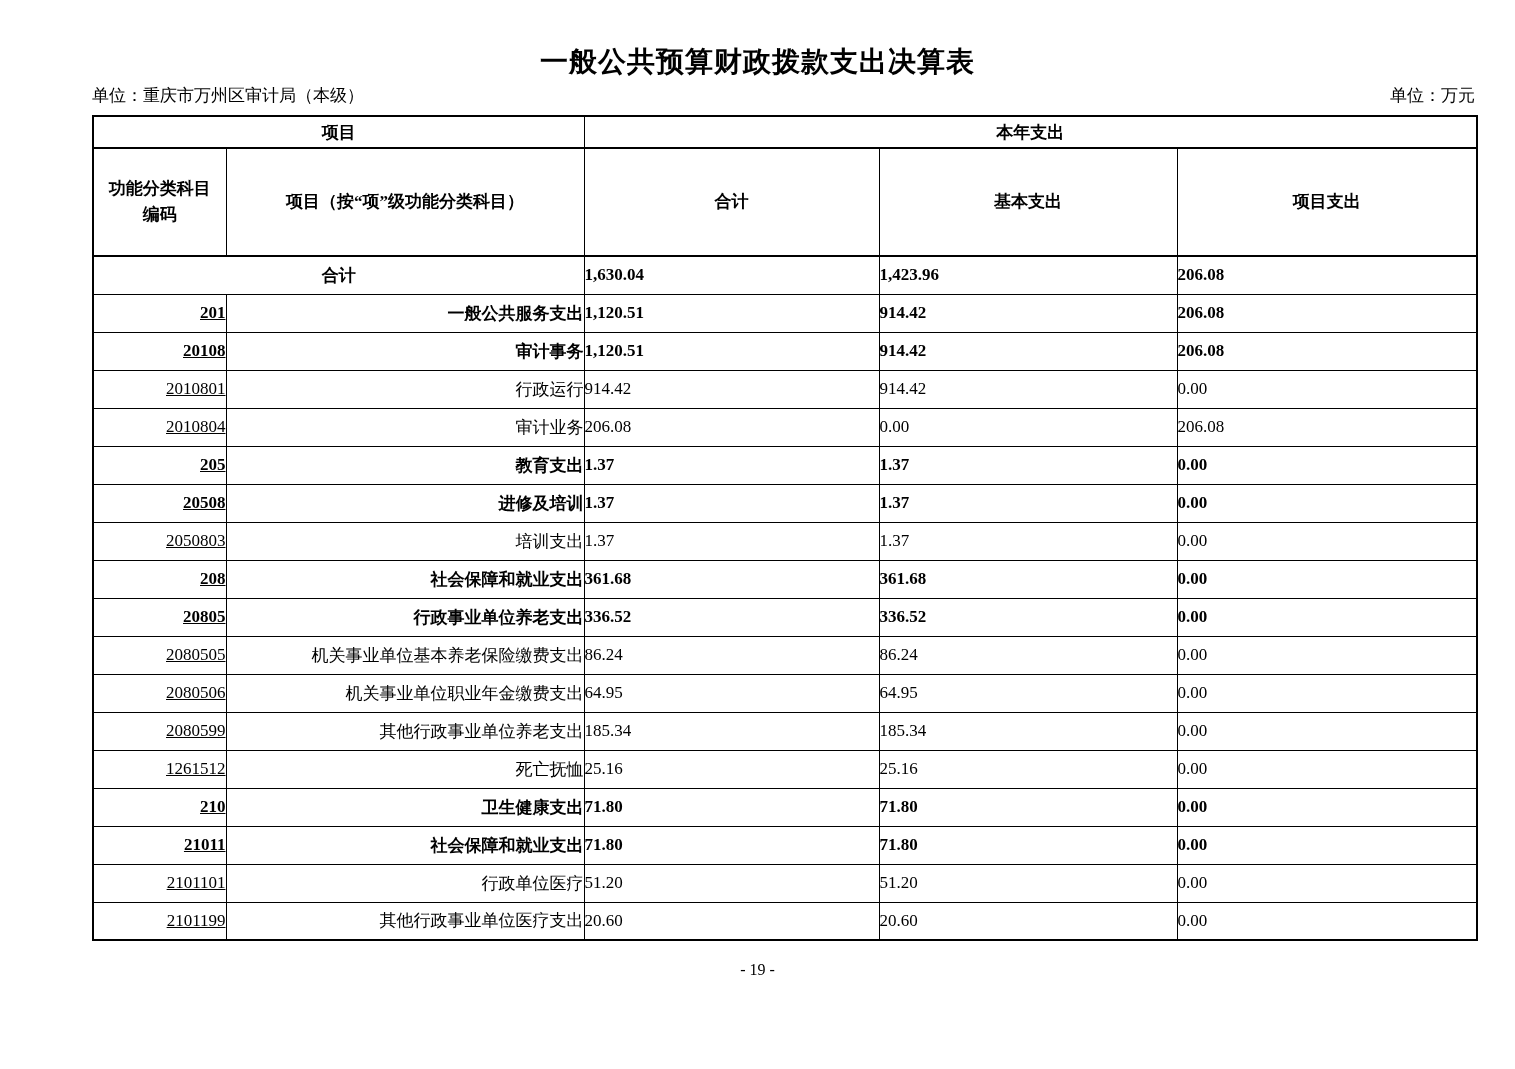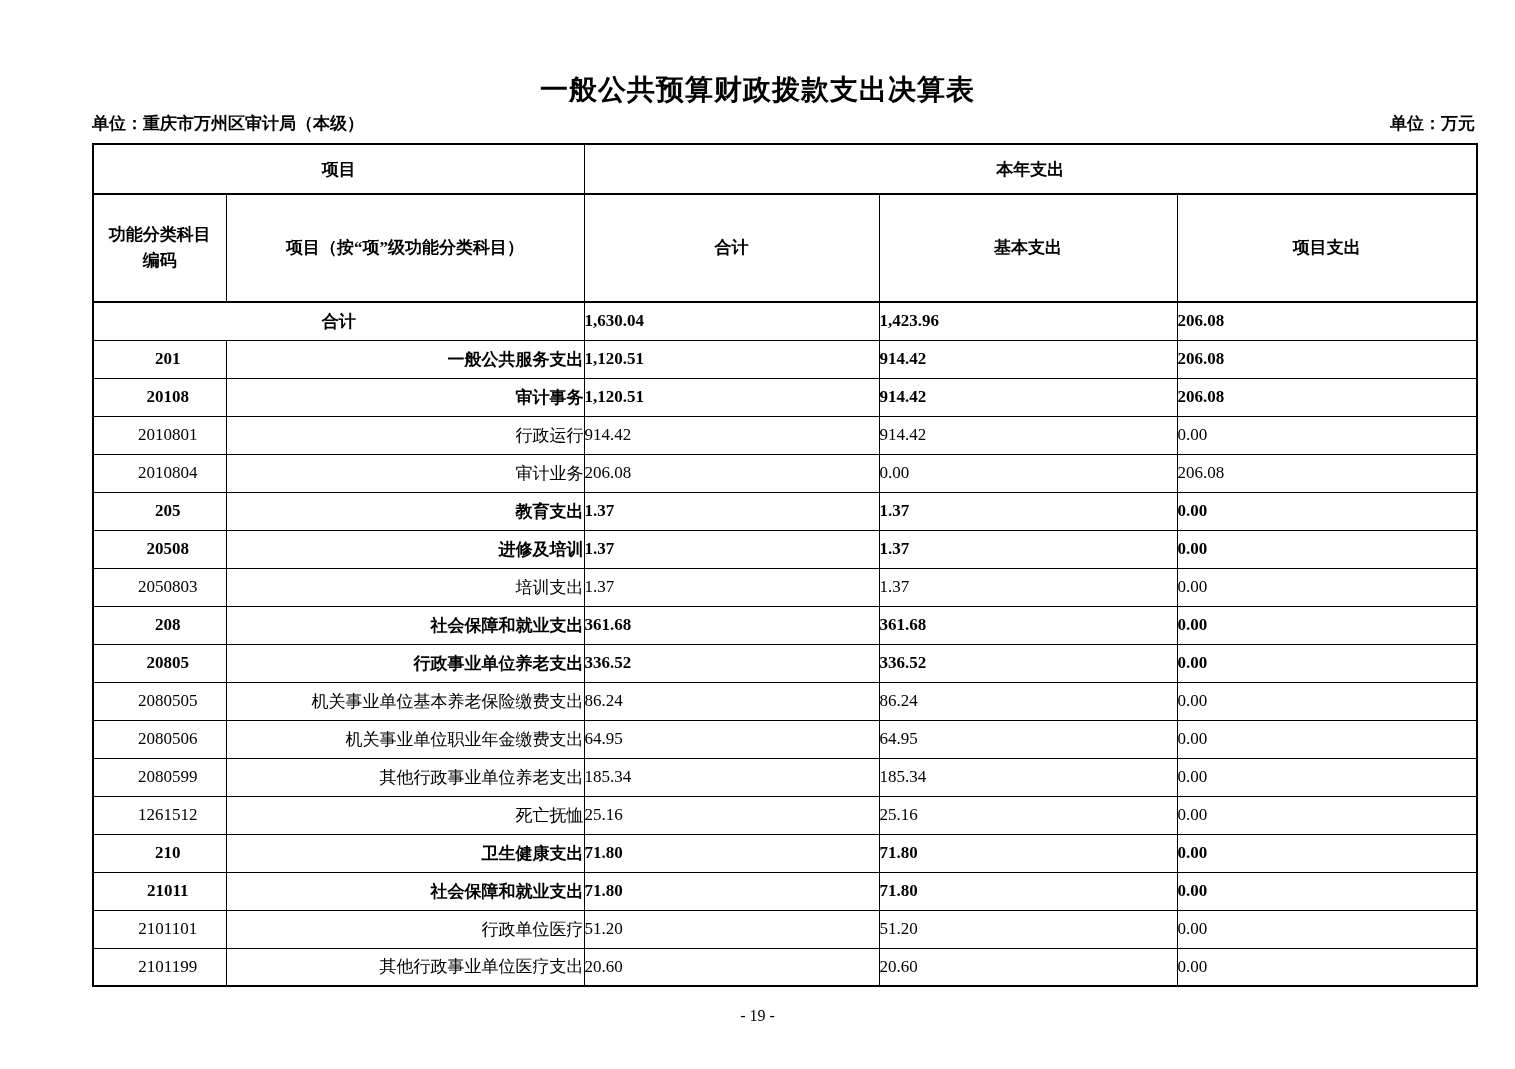--- a/index.html
+++ b/index.html
@@ -9,73 +9,72 @@
     color: #000;
   }
   .page {
     position: relative;
     width: 1515px;
     height: 1069px;
     background: #fff;
     overflow: hidden;
   }
   .title {
-    padding-top: 72px;
+    padding-top: 44px;
     text-align: center;
     font-size: 28px;
     font-weight: bold;
     letter-spacing: 1px;
     line-height: 36px;
   }
   .table-no {
     margin-top: 18px;
     padding-right: 40px;
     text-align: right;
     font-size: 17px;
     line-height: 22px;
   }
   .meta-row {
     display: flex;
     justify-content: space-between;
     padding: 0 40px 0 92px;
     margin-top: 5px;
     font-size: 17px;
     line-height: 22px;
-    font-weight: bold;
   }
   table.fiscal {
     margin-left: 92px;
     margin-top: 8px;
     width: 1384px;
     border-collapse: collapse;
     table-layout: fixed;
     font-size: 17px;
     border: 2px solid #000;
   }
   table.fiscal th, table.fiscal td {
     border: 1px solid #000;
     vertical-align: middle;
     overflow: hidden;
   }
   table.fiscal thead tr.group-row th {
-    height: 50px;
+    height: 32px;
     font-weight: bold;
     text-align: center;
     border-bottom: 2px solid #000;
   }
   table.fiscal thead tr.cols-row th {
     height: 108px;
     font-weight: bold;
     text-align: center;
     padding: 4px 8px;
     border-bottom: 2px solid #000;
     line-height: 26px;
   }
   table.fiscal td { height: 38px; }
-  td.code { text-align: center; padding-left: 16px; }
+  td.code { text-align: right; padding-left: 16px; text-decoration: underline; }
   td.item { text-align: right; padding-left: 5px; }
   td.num  { text-align: left; padding-right: 12px; }
   td.center { text-align: center; }
   tr.bold td { font-weight: bold; }
   .footer {
     margin-top: 20px;
     text-align: center;
     font-size: 16px;
   }
 </style>

